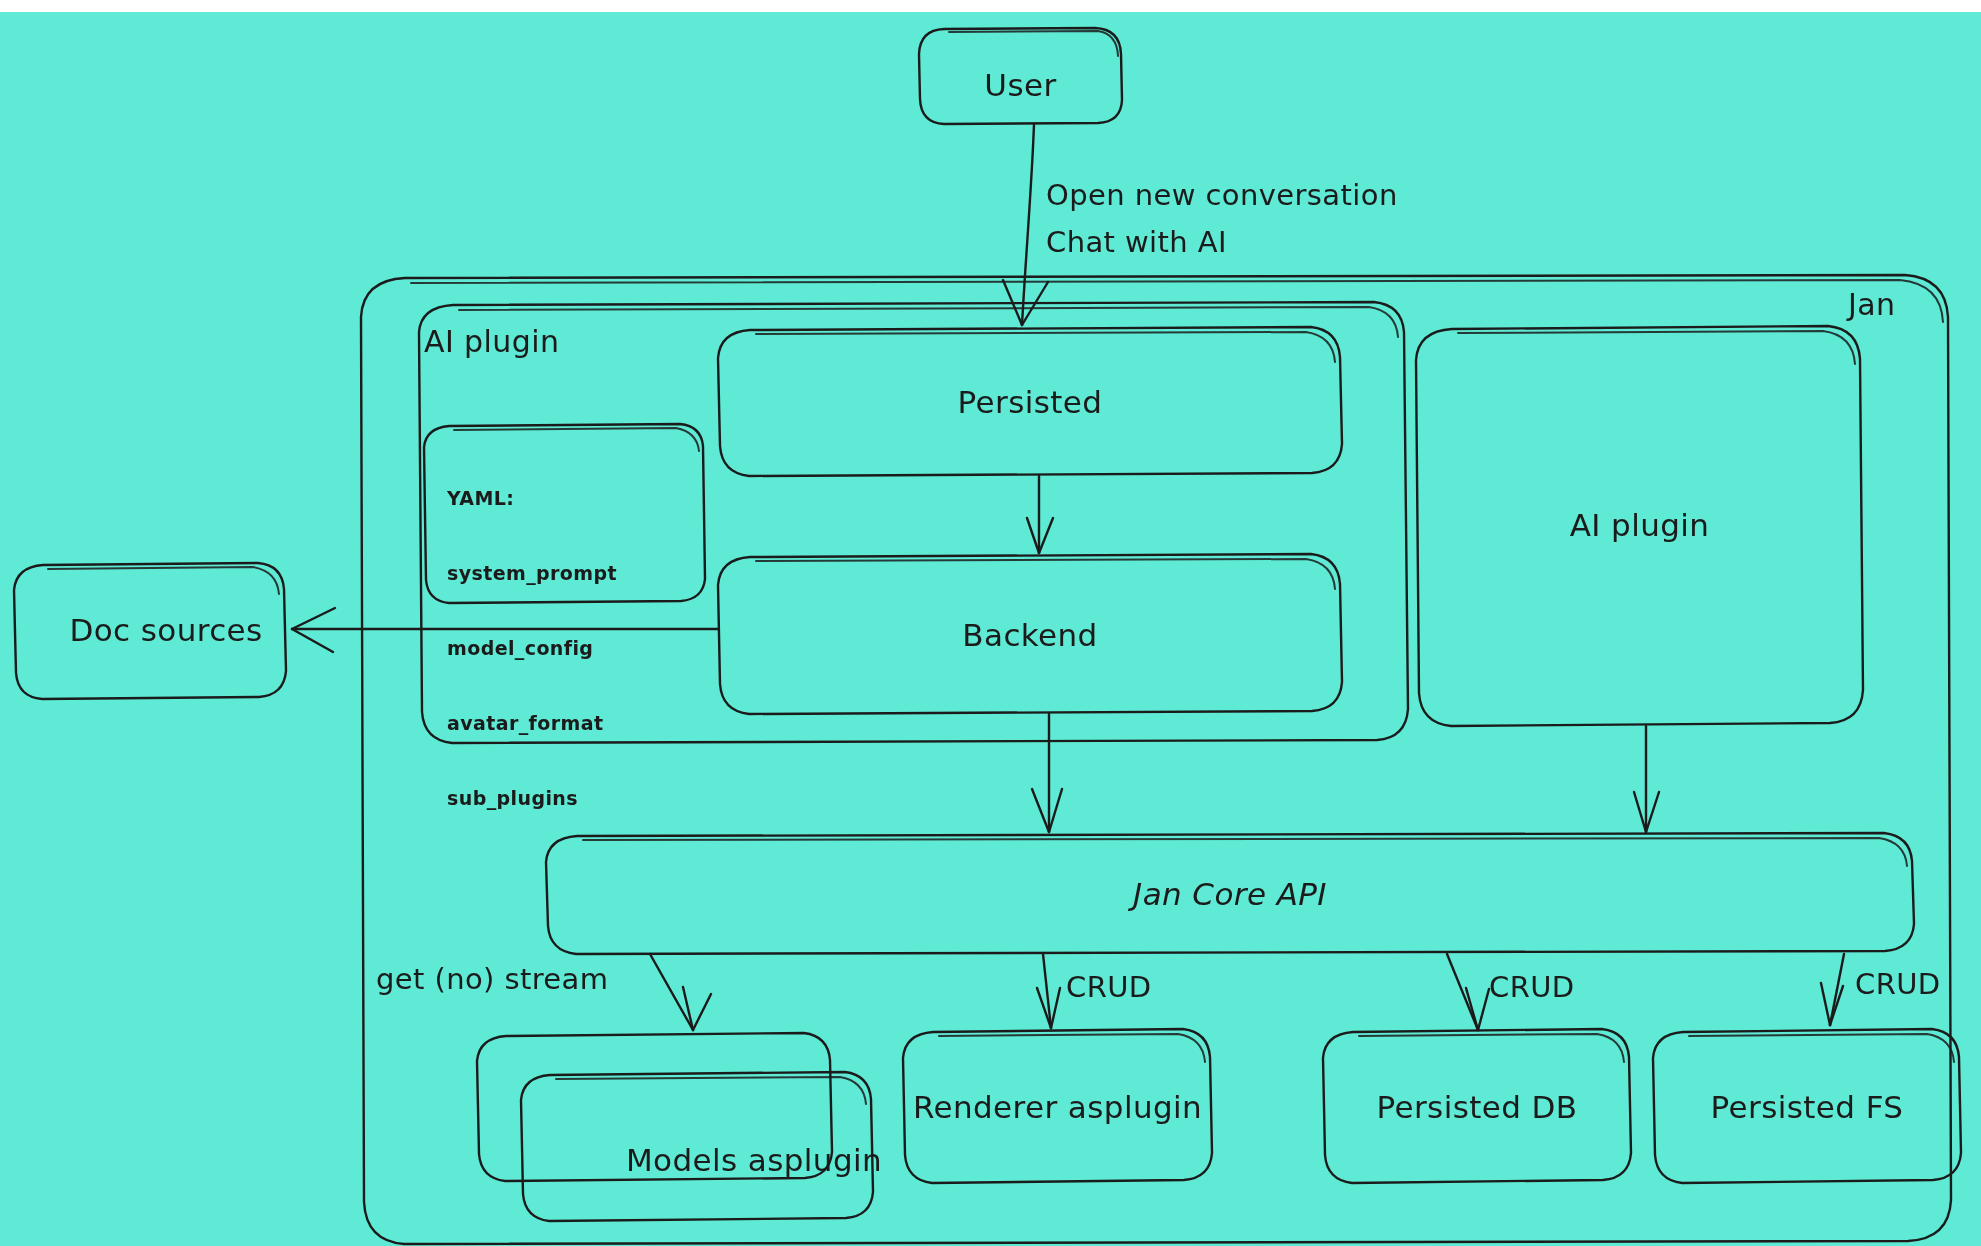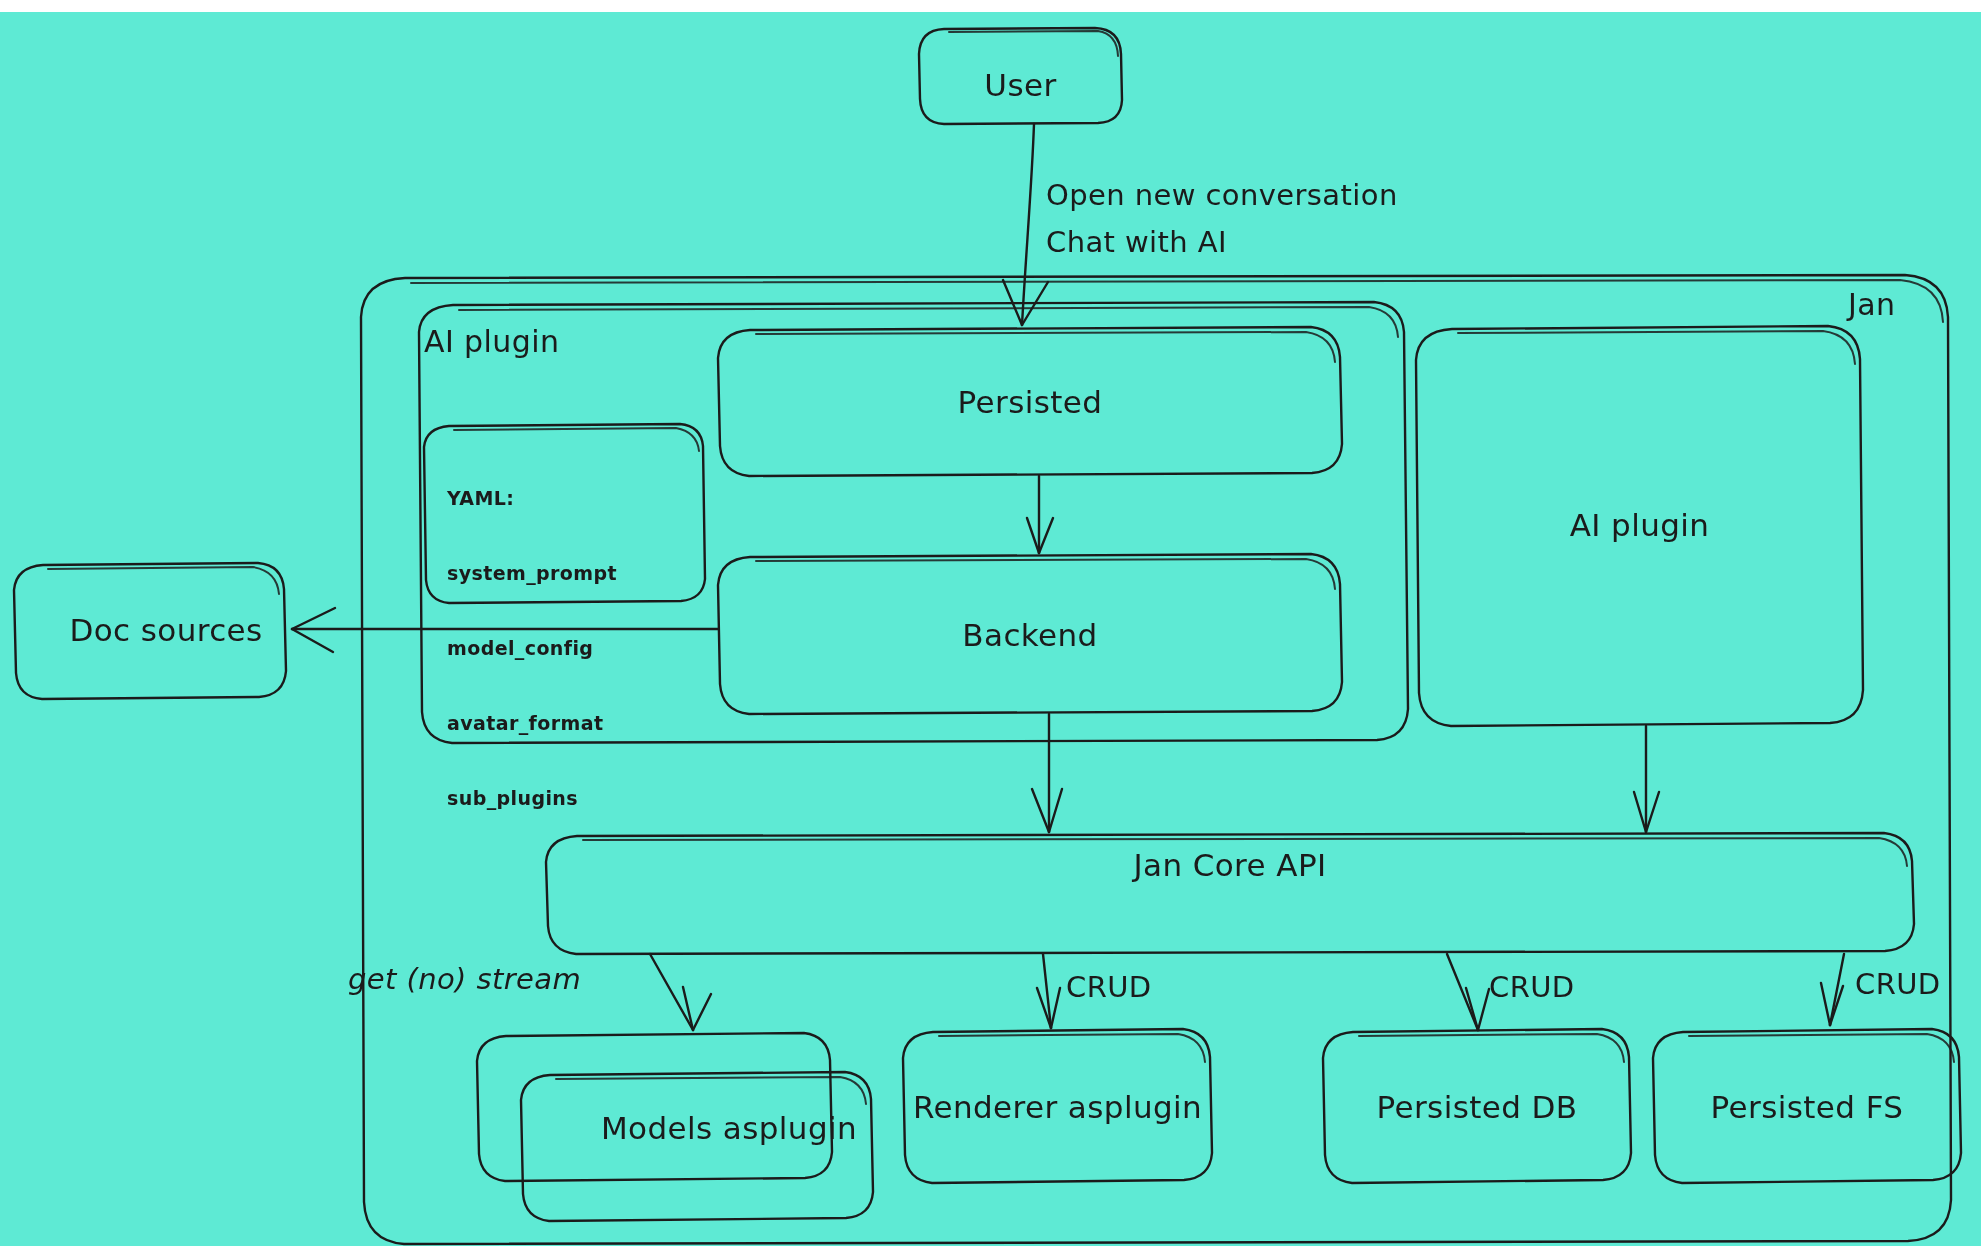--- a/index.html
+++ b/index.html
@@ -162,33 +162,33 @@
   </div>
 
   <div class="lbl node-label ctr" style="left:718px;top:362px;width:624px;height:55px;">Persisted</div>
 
   <div class="lbl node-label ctr" style="left:718px;top:595px;width:624px;height:55px;">Backend</div>
 
   <div class="lbl node-label ctr" style="left:1416px;top:485px;width:447px;height:55px;">AI plugin</div>
 
   <div class="lbl node-label ctr" style="left:30px;top:590px;width:272px;height:55px;">Doc sources</div>
 
-  <div class="lbl node-label ctr" style="left:546px;top:825px;width:1368px;height:55px;">Jan Core API</div>
+  <div class="lbl node-label ctr" style="left:546px;top:854px;width:1368px;height:55px;font-style:italic;">Jan Core API</div>
 
-  <div class="lbl node-label ctr" style="left:521px;top:1068px;width:416px;height:96px;line-height:46px;"><div>Models as</div><div>plugin</div></div>
+  <div class="lbl node-label ctr" style="left:521px;top:1100px;width:416px;height:96px;line-height:46px;padding-left:25px;"><div>Models as</div><div>plugin</div></div>
 
   <div class="lbl node-label ctr" style="left:903px;top:1047px;width:309px;height:96px;line-height:46px;"><div>Renderer as</div><div>plugin</div></div>
 
   <div class="lbl node-label ctr" style="left:1323px;top:1067px;width:308px;height:55px;">Persisted DB</div>
 
   <div class="lbl edge-label" style="left:1046px;top:160px;line-height:47px;"><div>Open new conversation</div><div>Chat with AI</div></div>
 
   <div class="lbl node-label ctr" style="left:1653px;top:1067px;width:308px;height:55px;">Persisted FS</div>
 
-  <div class="lbl edge-label" style="left:348px;top:950px;font-style:italic;">get (no) stream</div>
+  <div class="lbl edge-label" style="left:376px;top:950px;">get (no) stream</div>
 
   <div class="lbl edge-label" style="left:1066px;top:958px;">CRUD</div>
 
   <div class="lbl edge-label" style="left:1489px;top:958px;">CRUD</div>
 
   <div class="lbl edge-label" style="left:1855px;top:955px;">CRUD</div>
 
 </div>
 
 </body></html>

